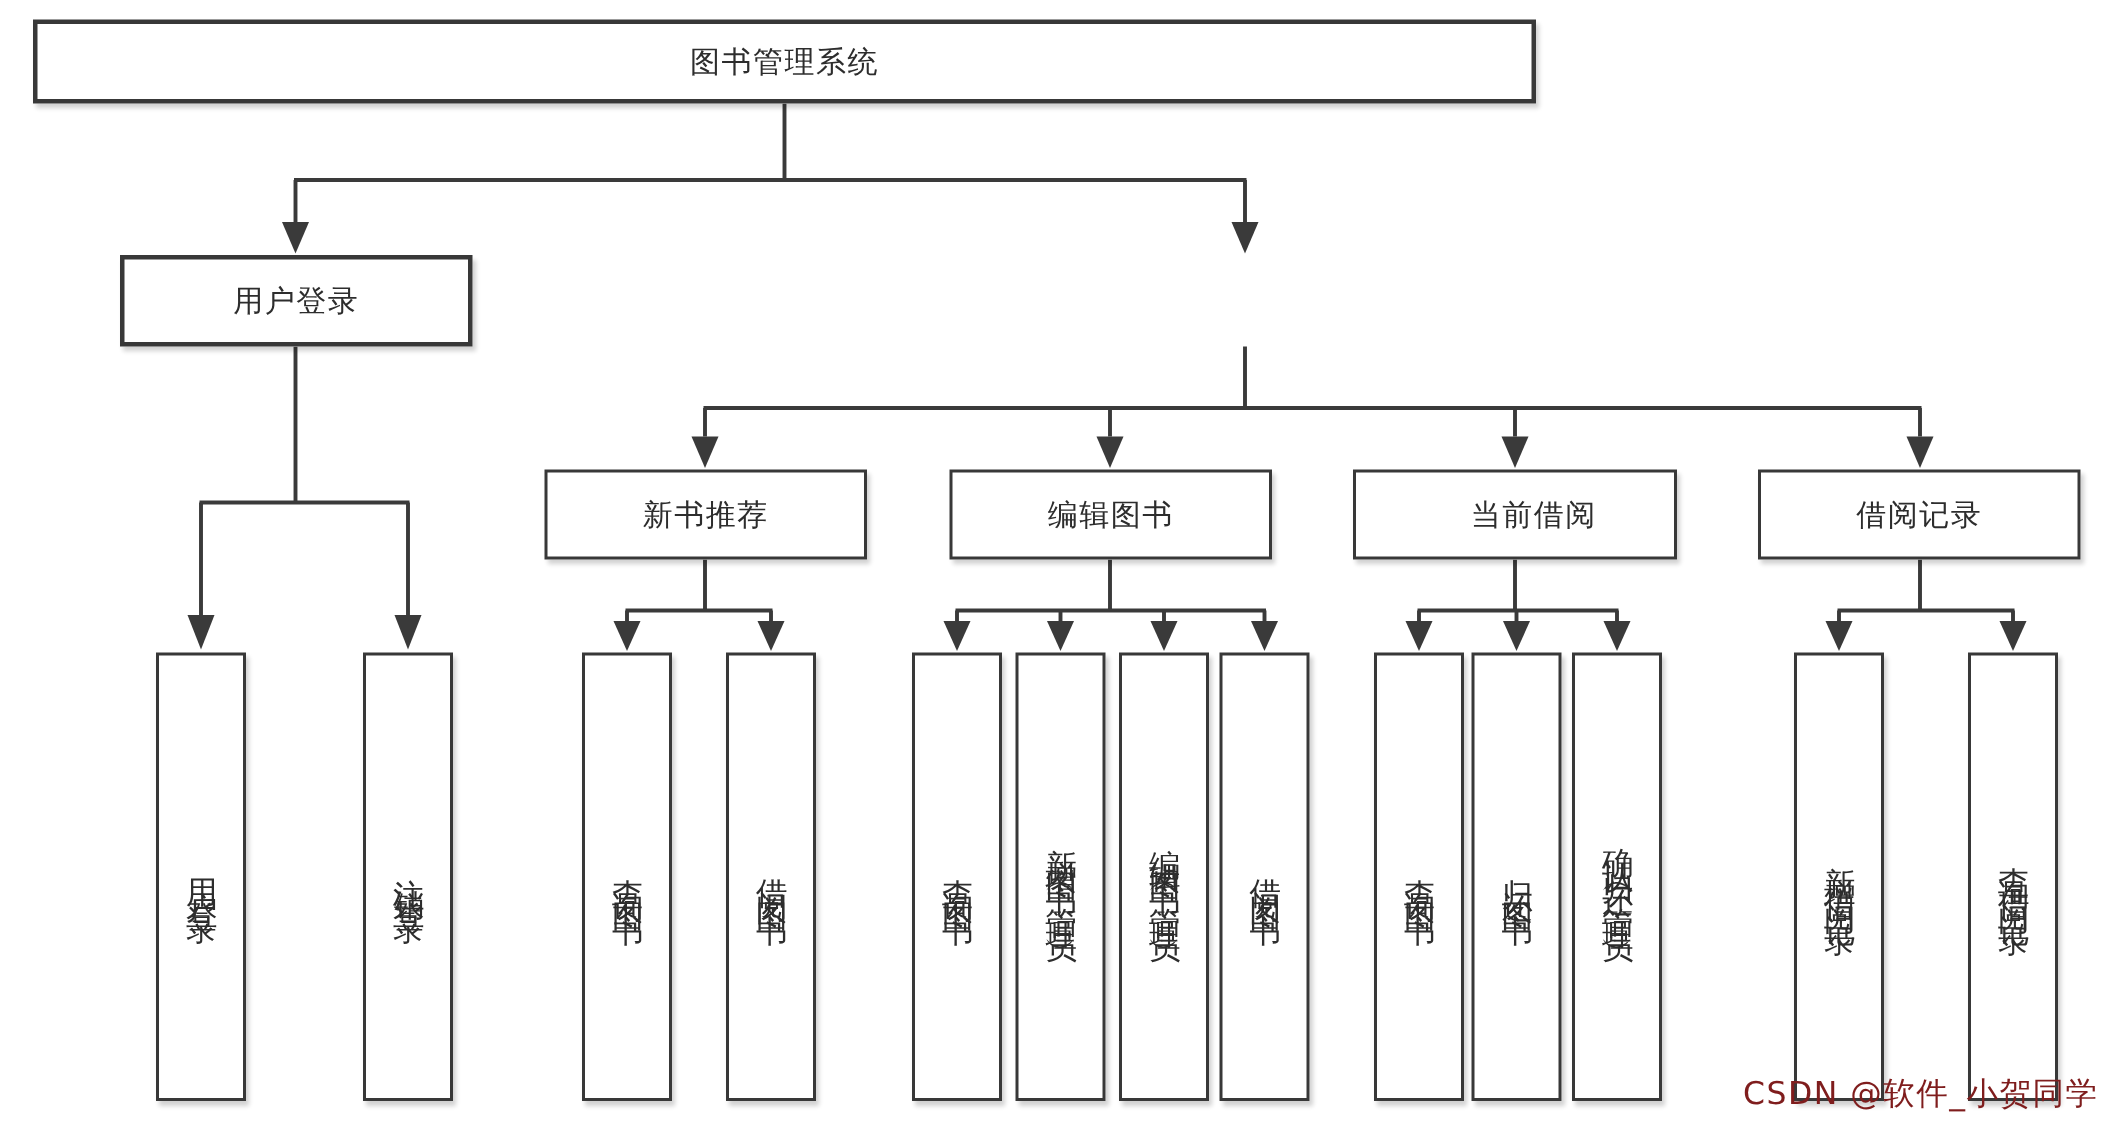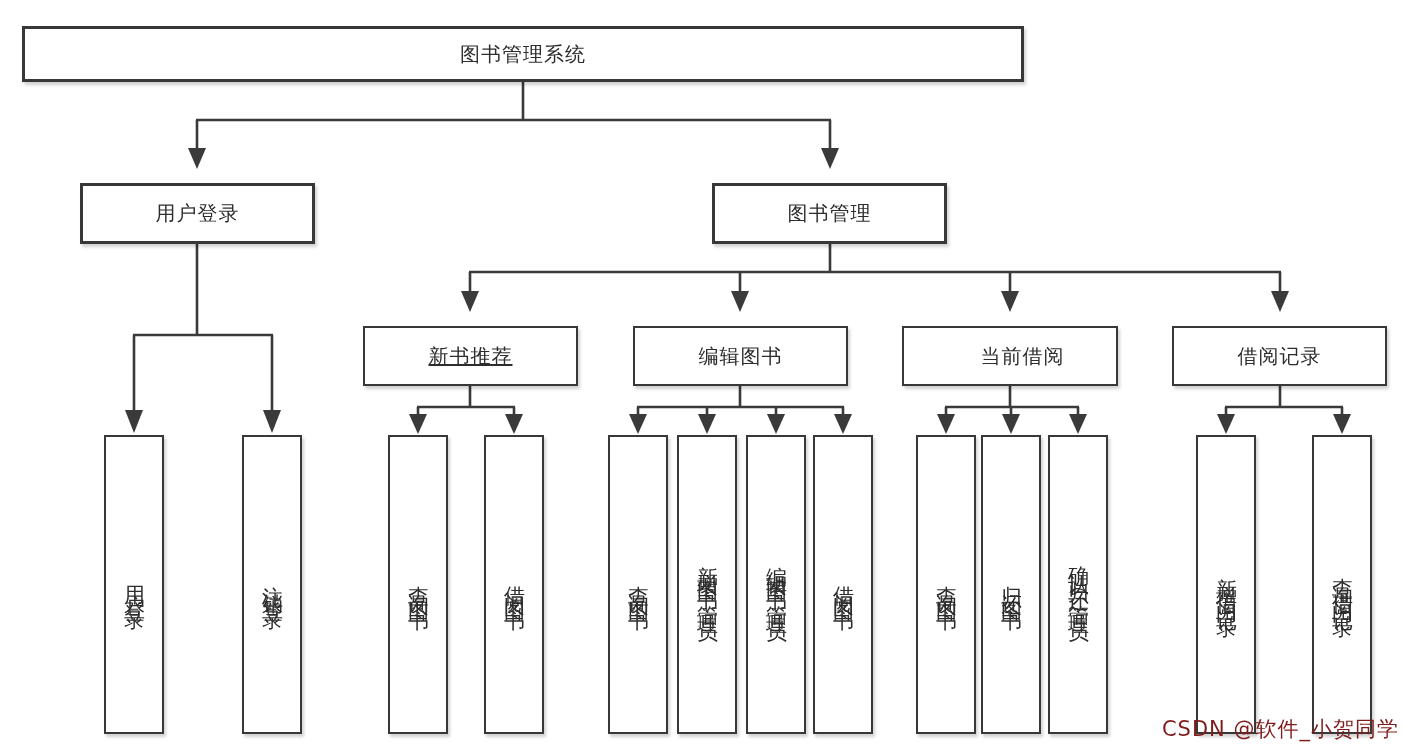--- a/index.html
+++ b/index.html
@@ -23,21 +23,21 @@
     position: absolute;
     box-sizing: border-box;
     background: #ffffff;
     border: 2px solid #383838;
     color: #2d2d2d;
     display: flex;
     align-items: center;
     justify-content: center;
     box-shadow: 2px 3px 3px rgba(0,0,0,0.18);
   }
-  .h-node { font-size: 20px; letter-spacing: 1px; white-space: nowrap; margin-top: 13px; }
+  .h-node { font-size: 20px; letter-spacing: 1px; white-space: nowrap; }
   .root-node, .branch-node { border-width: 3px; }
   .sub-node { border-width: 2.5px; }
   .leaf-node {
     writing-mode: vertical-rl;
     text-orientation: mixed;
     font-size: 21px;
     letter-spacing: 8px;
     line-height: 1;
   }
   .watermark {
@@ -95,23 +95,22 @@
     <g>
       <path class="line" d="M1280 373 V407 M1225 407 H1343 M1226 407 V414 M1342 407 V414"></path>
       <path class="arrow" d="M1217 414 h18 L1226 434 Z"></path>
       <path class="arrow" d="M1333 414 h18 L1342 434 Z"></path>
     </g>
   </svg>
 
   <div class="node h-node root-node" style="left:22px; top:13px; width:1002px; height:56px;">图书管理系统</div>
 
   <div class="node h-node branch-node" style="left:80px; top:170px; width:235px; height:61px;">用户登录</div>
-  <div class="node h-node branch-node" style="left:712px; top:170px; width:235px; height:61px;">图书管理</div>
 
-  <div class="node h-node sub-node" style="left:363px; top:313px; width:215px; height:60px;text-decoration:underline;">新书推荐</div>
+  <div class="node h-node sub-node" style="left:363px; top:313px; width:215px; height:60px;">新书推荐</div>
   <div class="node h-node sub-node" style="left:633px; top:313px; width:215px; height:60px;">编辑图书</div>
   <div class="node h-node sub-node" style="left:902px; top:313px; width:216px; height:60px;padding-left:25px;">当前借阅</div>
   <div class="node h-node sub-node" style="left:1172px; top:313px; width:215px; height:60px;">借阅记录</div>
 
   <div class="node leaf-node" style="left:104px; top:435px; width:60px; height:299px;">用户登录</div>
   <div class="node leaf-node" style="left:242px; top:435px; width:60px; height:299px;">注销登录</div>
 
   <div class="node leaf-node" style="left:388px; top:435px; width:60px; height:299px;">查询图书</div>
   <div class="node leaf-node" style="left:484px; top:435px; width:60px; height:299px;">借阅图书</div>
 

